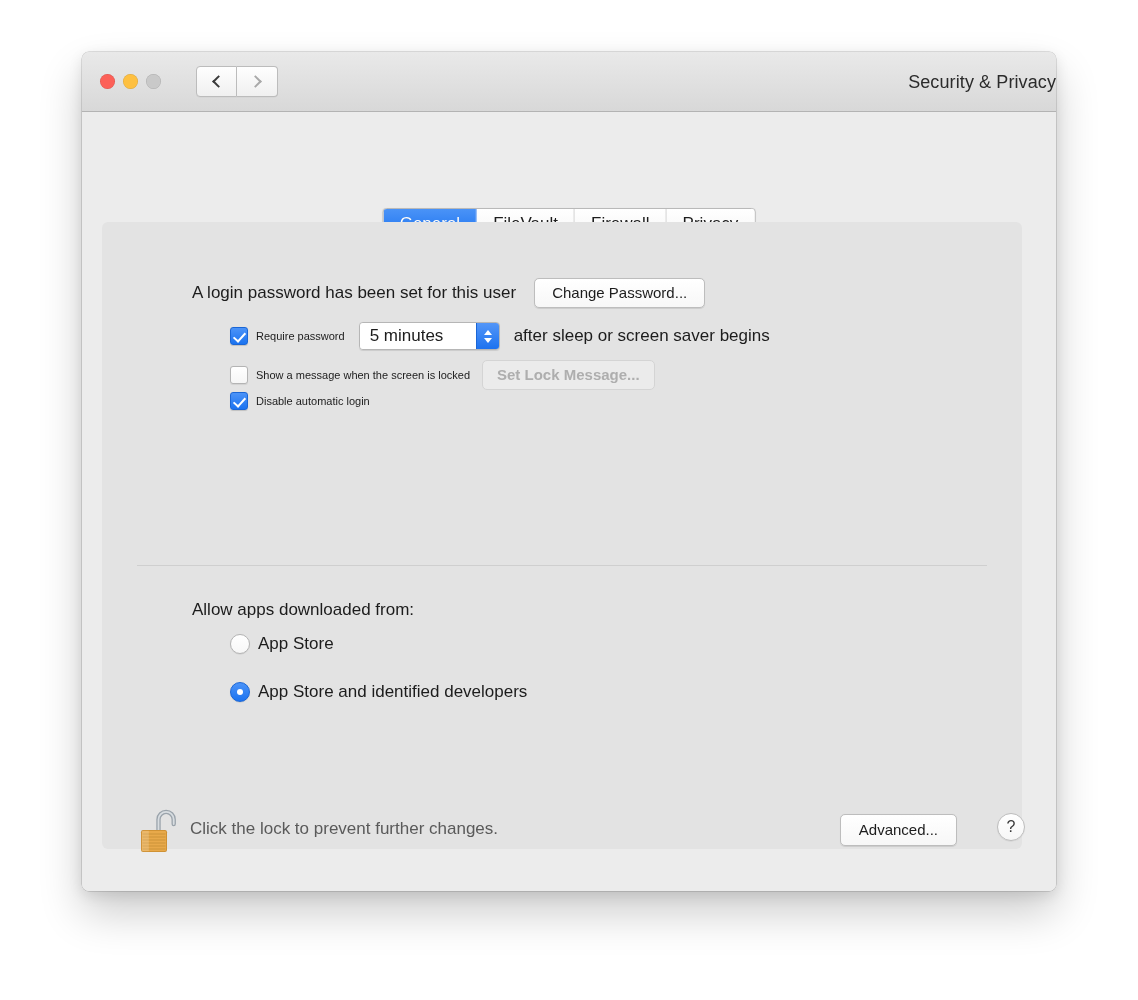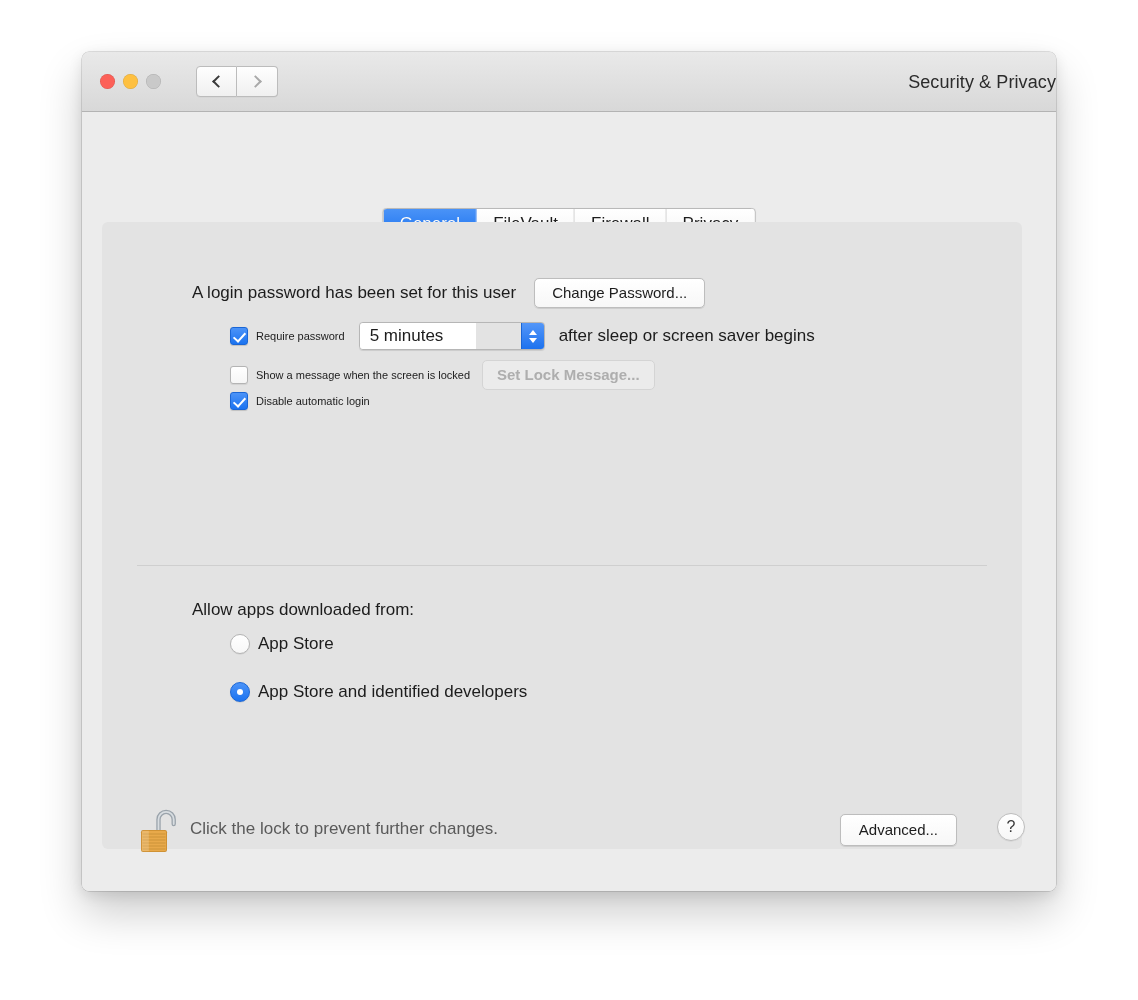--- a/index.html
+++ b/index.html
@@ -239,21 +239,20 @@
   
   .popup {
     margin-left: 14px;
     display: flex;
     align-items: stretch;
     height: 28px;
     border: 1px solid #b6b6b6;
     border-radius: 4px;
     overflow: hidden;
     box-shadow: 0 0.5px 0.8px rgba(0,0,0,0.10);
-    gap: 45px;
   }
   .popup-value {
     background: #ffffff;
     min-width: 116px;
     display: flex; align-items: center;
     padding: 0 10px;
     font-size: 17px;
     color: #1c1c1c;
     white-space: nowrap;
   }

